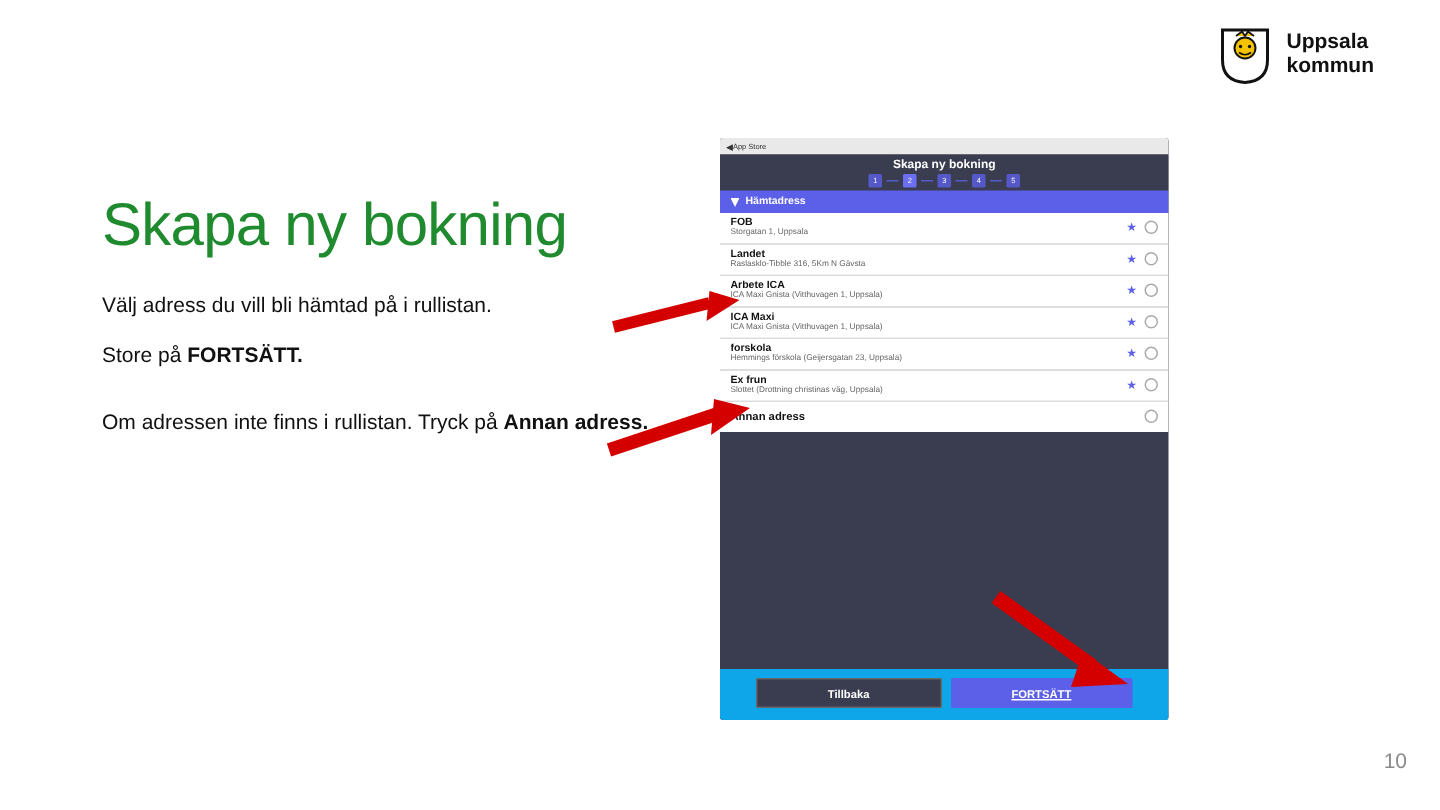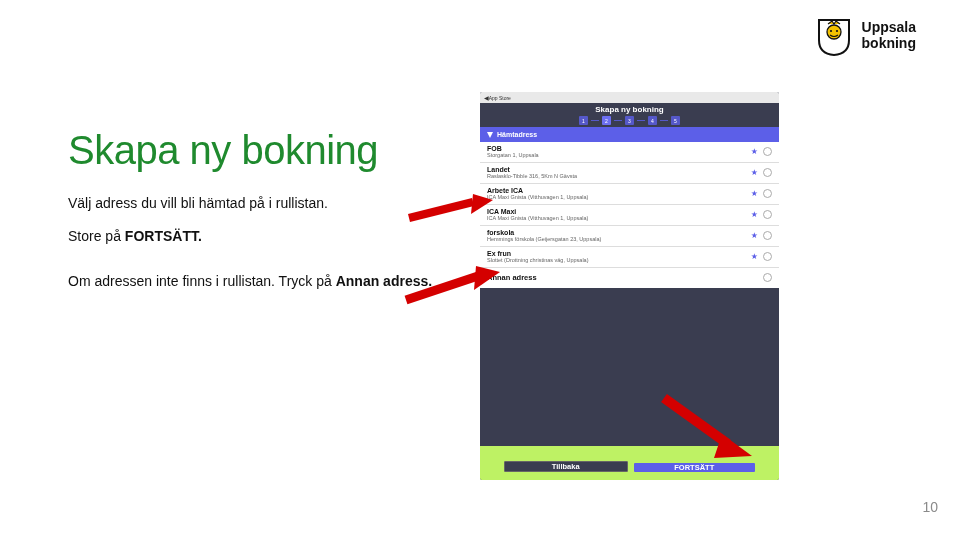--- a/index.html
+++ b/index.html
@@ -28,45 +28,45 @@
   .addr-item { background: #fff; border-bottom: 1px solid #ddd; padding: 3px 7px 4px; display: flex; align-items: center; }
   .addr-left { flex: 1; min-width: 0; }
   .addr-name { font-size: 7px; font-weight: 700; color: #111; white-space: nowrap; overflow: hidden; text-overflow: ellipsis; }
   .addr-detail { font-size: 5.5px; color: #666; white-space: nowrap; overflow: hidden; text-overflow: ellipsis; }
   .addr-star { color: #5c5fe8; font-size: 8px; margin-right: 5px; }
   .addr-radio { width: 9px; height: 9px; border: 1px solid #aaa; border-radius: 50%; }
 
   .addr-annan { background: #fff; padding: 5px 7px 6px; display: flex; align-items: center; }
   .addr-annan .addr-name { font-size: 7.5px; font-weight: 700; }
 
-  .mock-footer { position: absolute; bottom: 0; left: 0; right: 0; height: 34px; background: #bef264; display: flex; gap: 6px; padding: 6px 24px 8px; align-items: flex-end; }
+  .mock-footer { position: absolute; bottom: 0; left: 0; right: 0; height: 34px; background: #0ea5e9; display: flex; gap: 6px; padding: 6px 24px 8px; }
   .btn { flex: 1; display: flex; align-items: center; justify-content: center; font-size: 7.5px; font-weight: 700; border-radius: 1px; }
   .btn-back { border: 1px solid #666; color: #fff; background: #3a3d50; }
-  .btn-next { background: #5c5fe8; color: #fff; }
+  .btn-next { background: #5c5fe8; color: #fff; text-decoration: underline; }
 
   .arrow { position: absolute; pointer-events: none; }
   .pagenum { position: absolute; right: 22px; bottom: 25px; font-size: 14px; color: #8a8a8a; }
 </style>
 </head>
 <body>
 
 <div class="logo">
   <div class="logo-mark">
     <svg viewBox="0 0 40 42" width="40" height="42">
       <path d="M5 6 L35 6 L35 26 Q35 40 20 41 Q5 40 5 26 Z" fill="none" stroke="#111" stroke-width="2"></path>
       <circle cx="20" cy="18" r="7" fill="#f3c200" stroke="#111" stroke-width="1.3"></circle>
       <circle cx="17" cy="17" r="1.1" fill="#111"></circle>
         <circle cx="23" cy="17" r="1.1" fill="#111"></circle>
       <path d="M16 21 Q20 24 24 21" stroke="#111" stroke-width="1.1" fill="none"></path>
       <path d="M14 10 L18 7 L20 10 L22 7 L26 10" stroke="#111" stroke-width="1.2" fill="#f3c200"></path>
     </svg>
   </div>
   <div class="logo-text">
     <div>Uppsala</div>
-    <div>bokning</div>
+    <div>kommun</div>
   </div>
 </div>
 
 <div class="left">
   <h1 class="title">Skapa ny bokning</h1>
   <p class="body-text">Välj adress du vill bli hämtad på i rullistan.</p>
   <p class="body-text">
     <span>Store på </span><b>FORTSÄTT.</b>
   </p>
   <p class="body-text" style="margin-top:28px">

